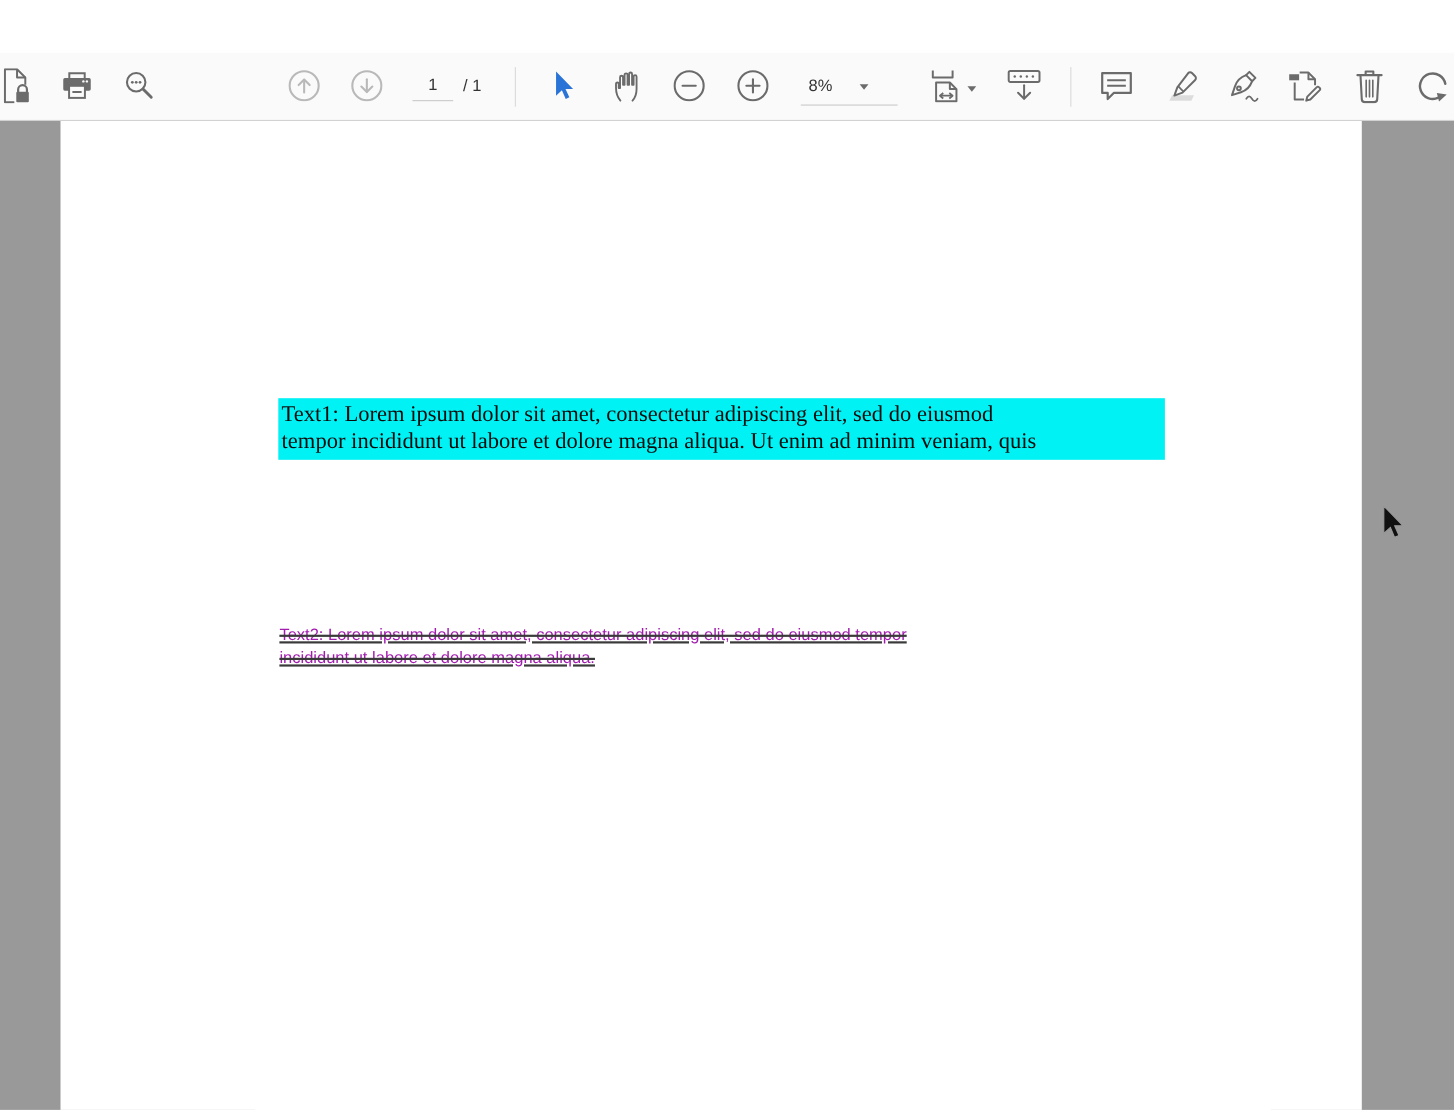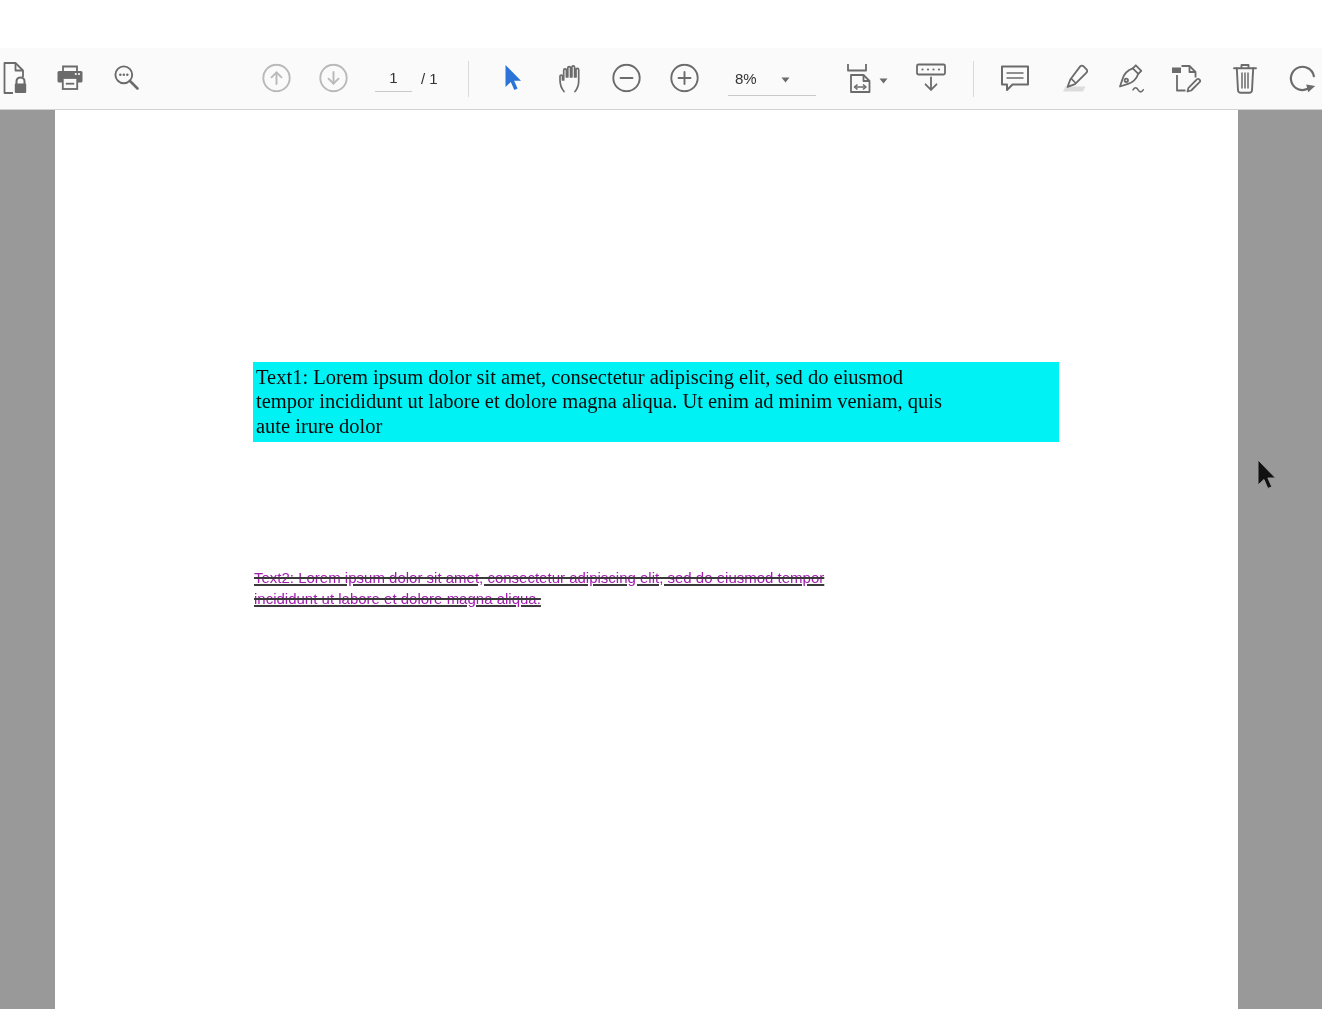--- a/index.html
+++ b/index.html
@@ -223,21 +223,20 @@
       </svg>
     </div>
   </div>
 
   <div class="docarea">
     <div class="pdfpage">
 
       <div class="text1" style="background:#00F2F4">
         <div>Text1: Lorem ipsum dolor sit amet, consectetur adipiscing elit, sed do eiusmod</div>
         <div>tempor incididunt ut labore et dolore magna aliqua. Ut enim ad minim veniam, quis</div>
-        <div>aute irure dolor</div>
       </div>
 
       <div class="text2">
         <div>Text2: Lorem ipsum dolor sit amet, consectetur adipiscing elit, sed do eiusmod tempor</div>
         <div>incididunt ut labore et dolore magna aliqua.</div>
       </div>
 
     </div>
   </div>
 

